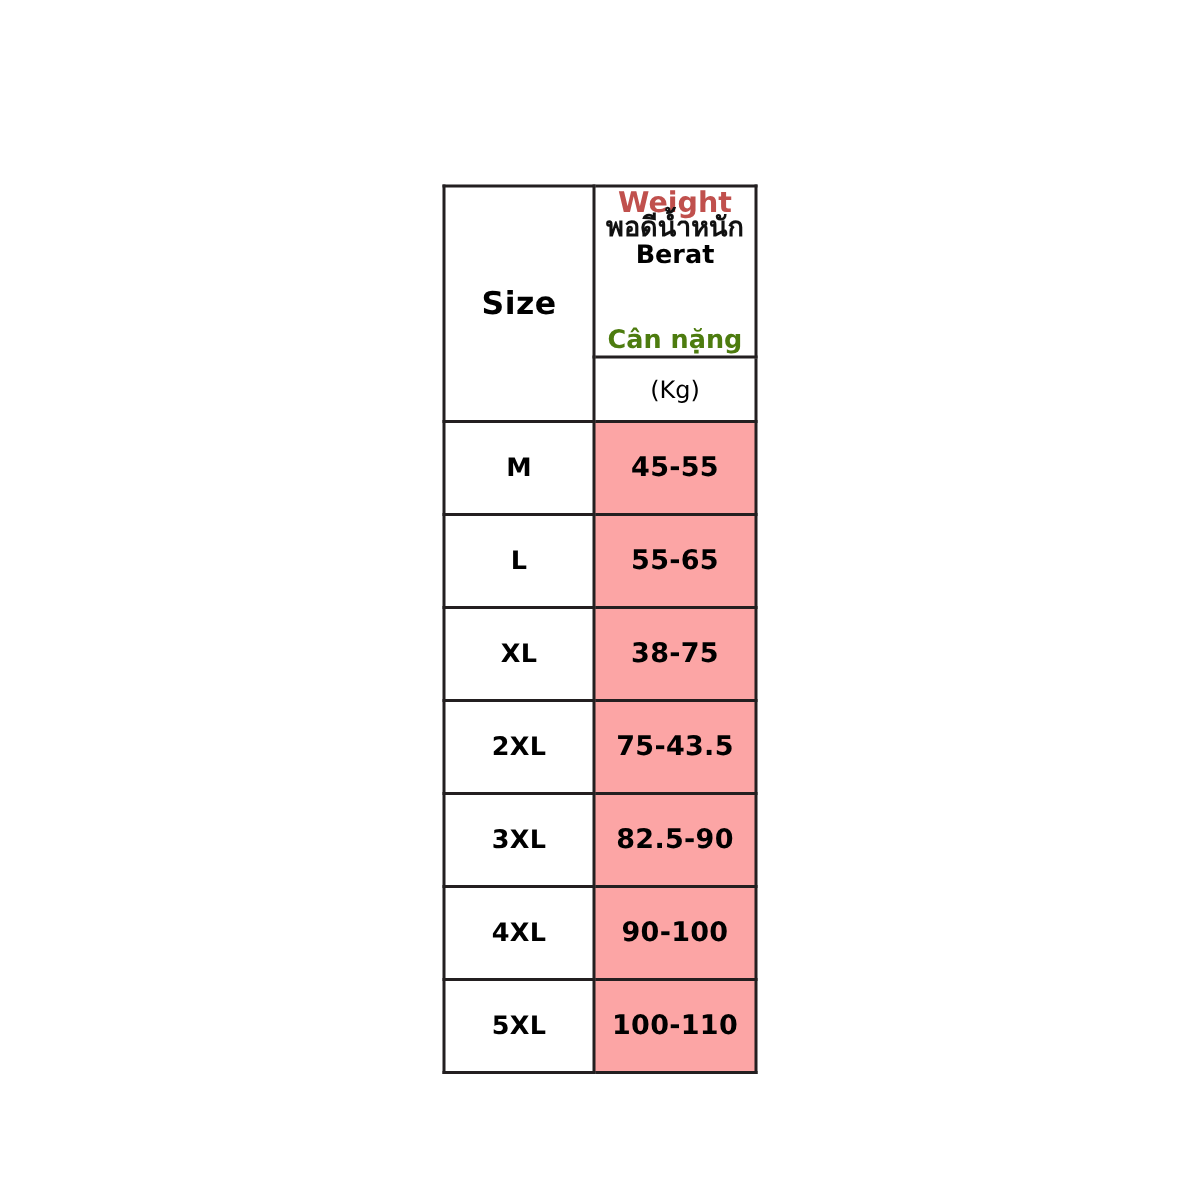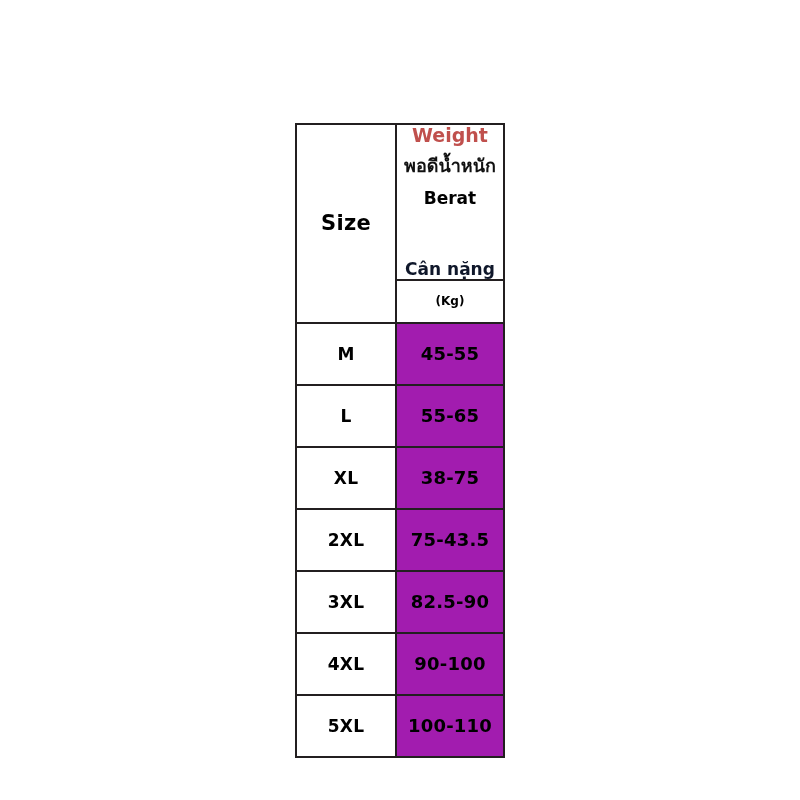--- a/index.html
+++ b/index.html
@@ -54,21 +54,21 @@
     height: 103px;
     padding: 6px 2px 4px 2px;
     line-height: 1.0;
   }
 
   .wh-stack {
     display: flex;
     flex-direction: column;
     align-items: center;
     justify-content: flex-start;
-    gap: 14px;
+    gap: 0px;
   }
 
   .wh-line {
     display: block;
     width: 100%;
     text-align: center;
     font-weight: bold;
     white-space: nowrap;
   }
 
@@ -86,45 +86,45 @@
   }
 
   .wh-berat {
     font-size: 17px;
     color: #000000;
     line-height: 1.22;
   }
 
   .wh-viet {
     font-size: 17px;
-    color: #0f172a;
+    color: #4d7c0f;
     line-height: 1.18;
     margin-top: 36px;
   }
 
   td.kg-head {
     height: 41px;
-    font-size: 12px;
-    font-weight: bold;
+    font-size: 16px;
+    font-weight: normal;
   }
 
   
   td.size-cell {
     height: 60px;
     font-size: 17px;
     font-weight: bold;
     background: #ffffff;
     letter-spacing: 0.2px;
   }
 
   td.weight-cell {
     height: 60px;
     font-size: 18px;
     font-weight: bold;
-    background: #a21caf;
+    background: #fca5a5;
     letter-spacing: 0.2px;
   }
 </style>
 </head>
 <body>
 
 <div id="size-chart-wrap">
   <table class="size-chart">
     <colgroup>
       <col class="col-size">

